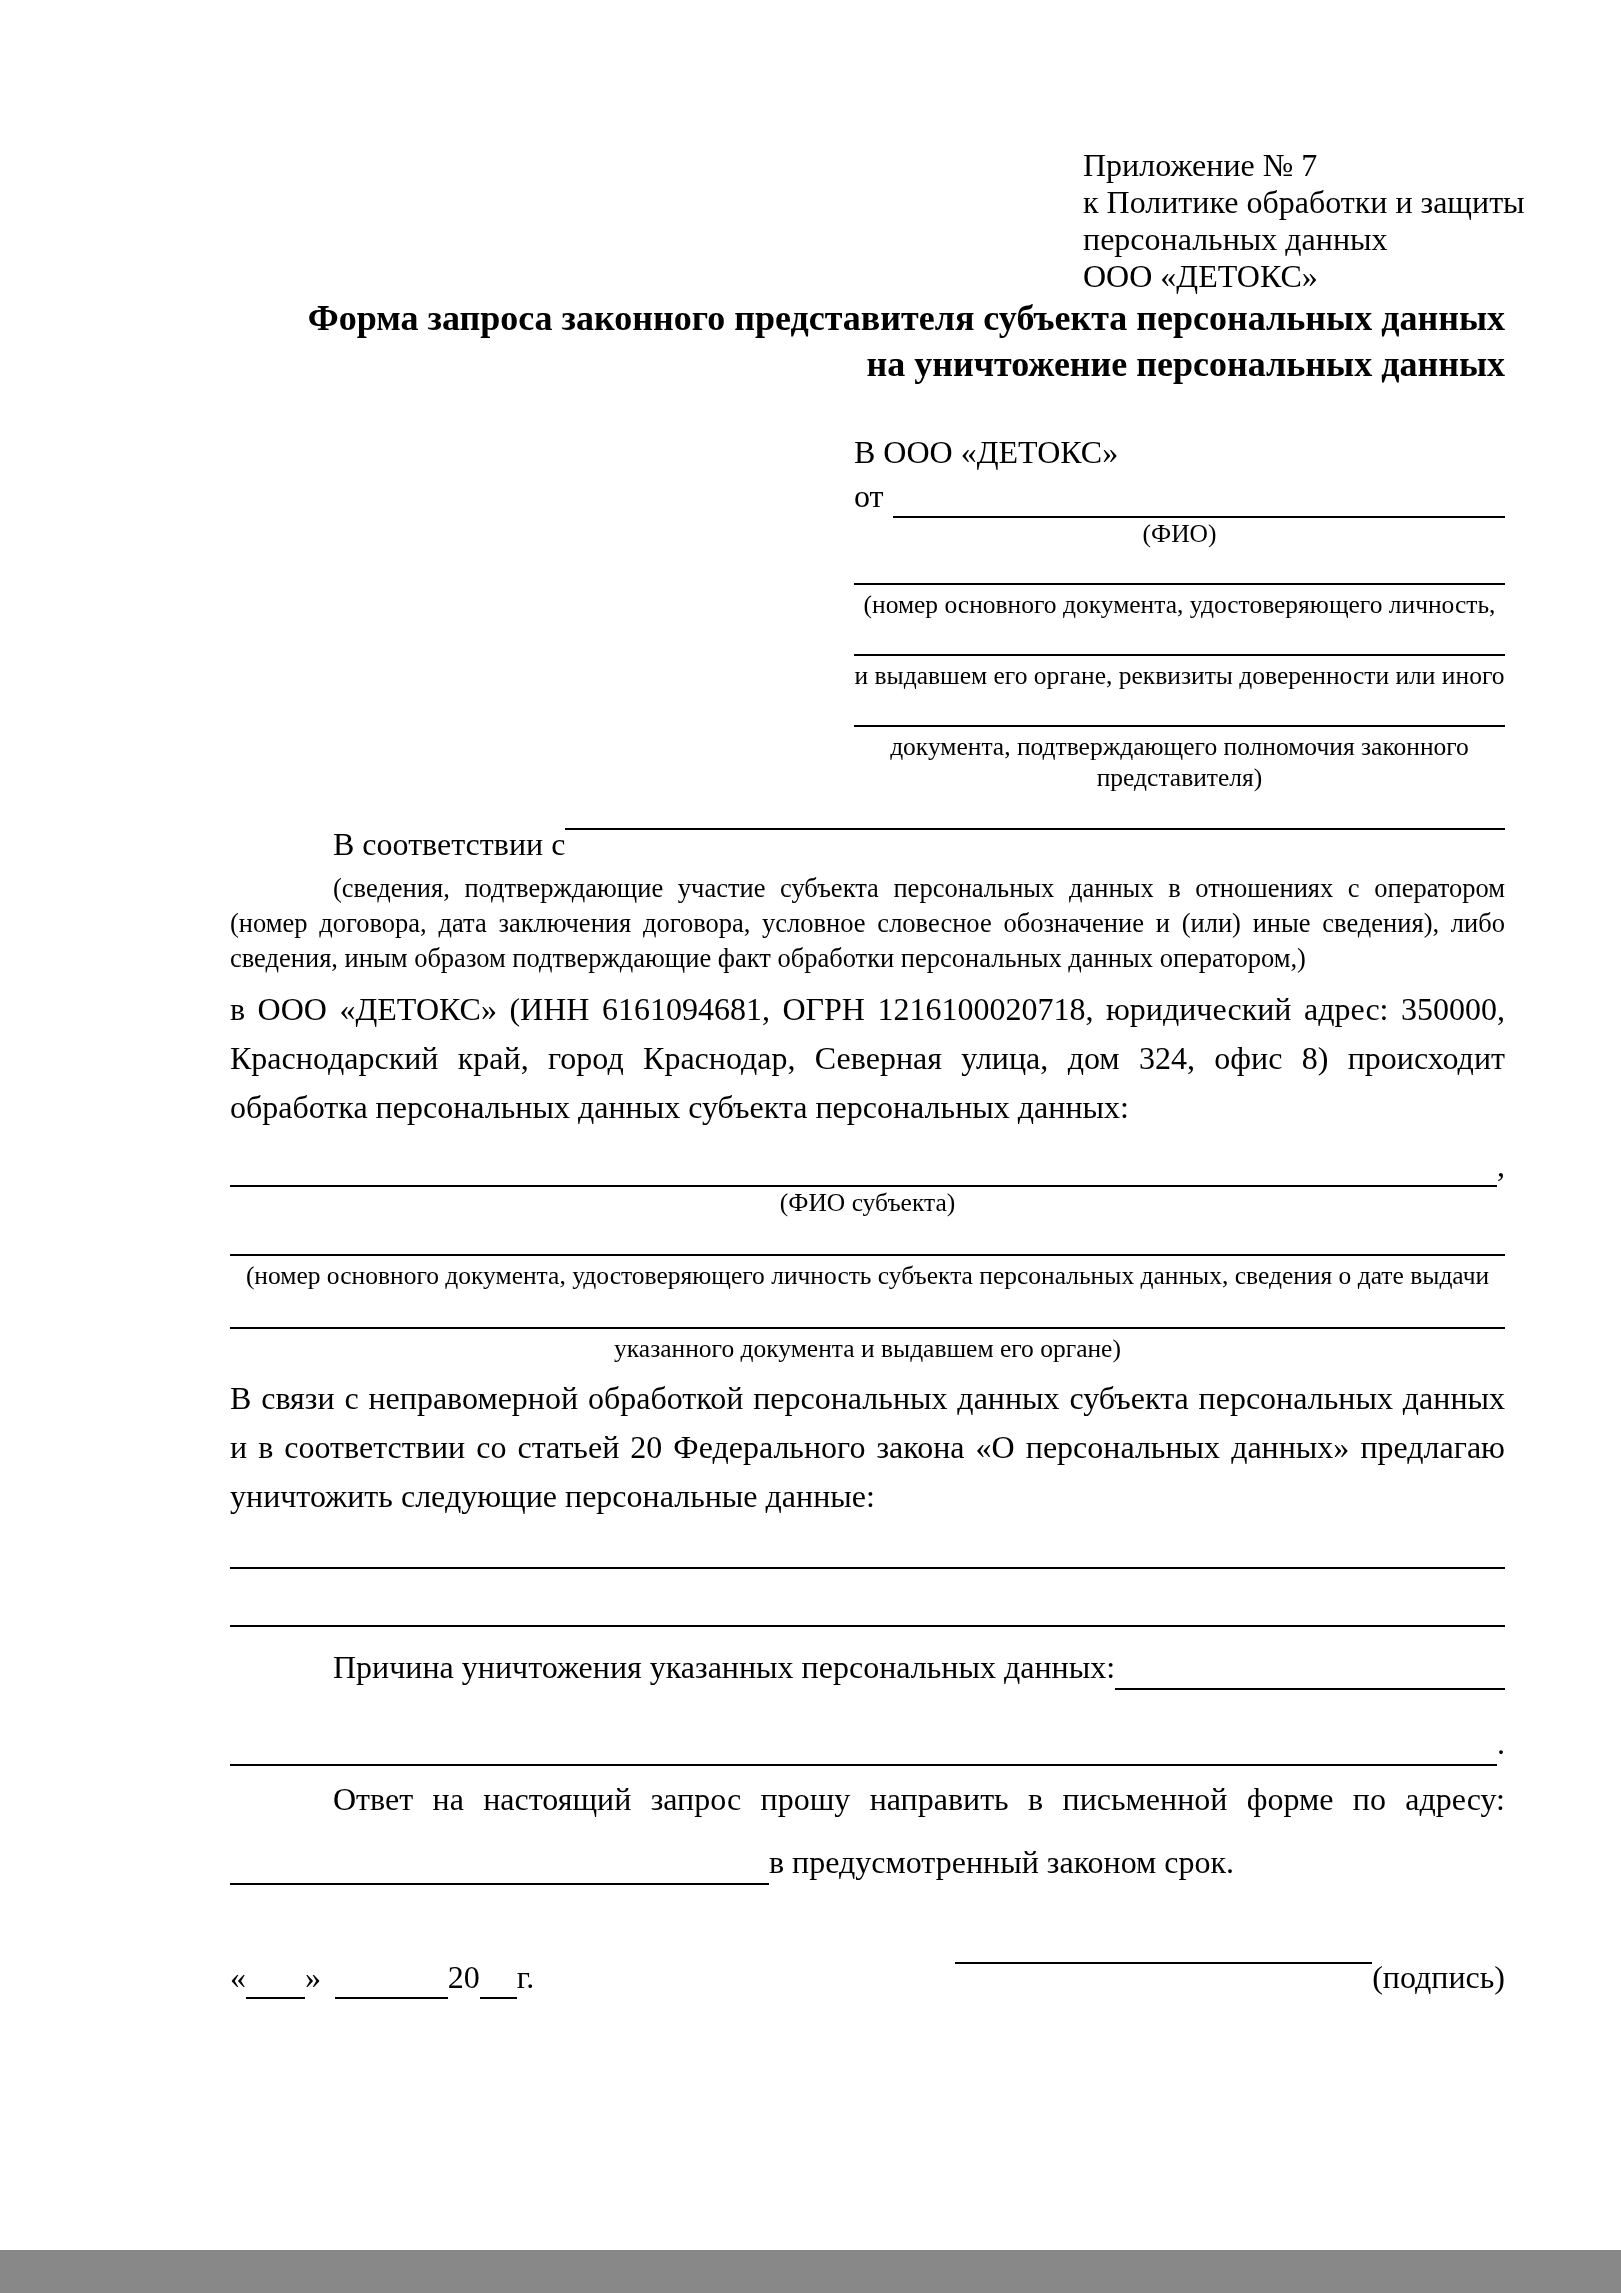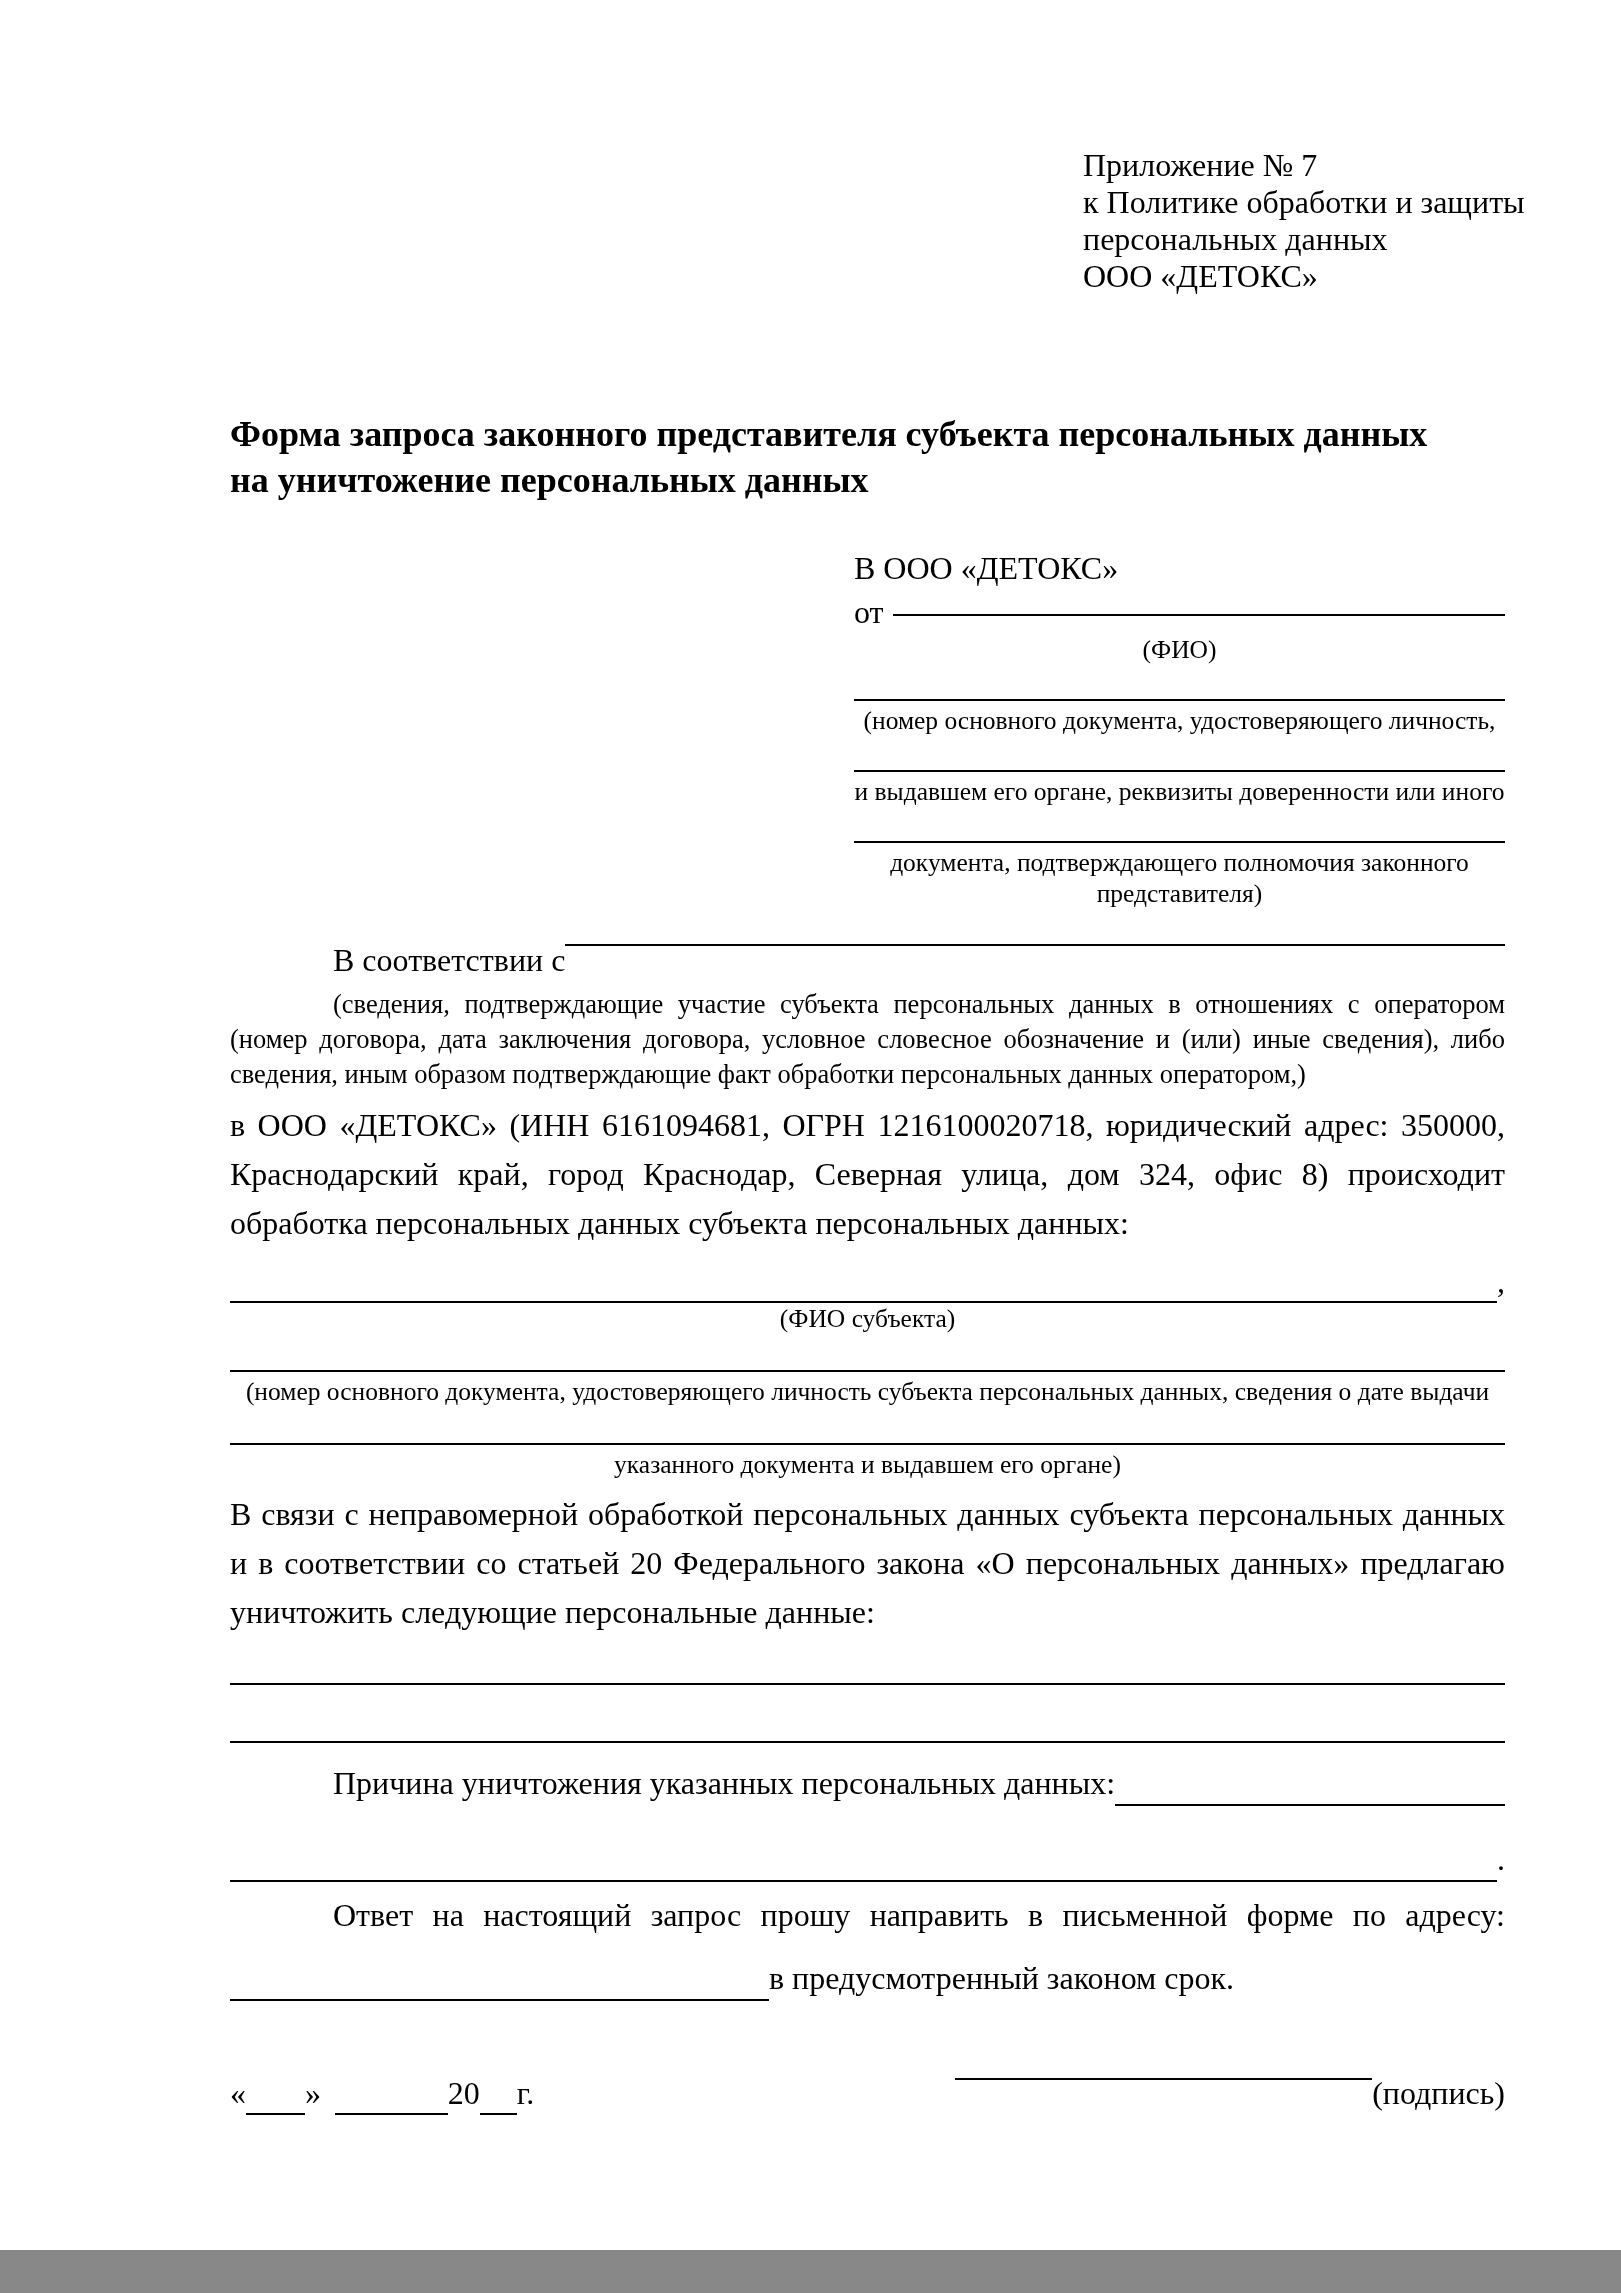--- a/index.html
+++ b/index.html
@@ -7,24 +7,24 @@
     width:1621px;height:2250px;background:#ffffff;color:#000;
     box-sizing:border-box;position:relative;
     padding:147px 116px 0 230px;
     font-family:"Liberation Serif","DejaVu Serif",serif;
     font-size:32px;line-height:49px;
   }
   
   .hdr{margin-left:853px;line-height:37px;}
   .hdr div{white-space:nowrap;}
   
-  .title{margin-top:116px;text-align:left;font-weight:bold;font-size:36px;line-height:46px;}
+  .title{text-align:right;font-weight:bold;font-size:36px;line-height:46px;}
   
   .addr{margin-left:624px;margin-top:43px;}
-  .row{display:flex;align-items:center;line-height:43px;}
+  .row{display:flex;align-items:flex-end;line-height:43px;}
   .row .lbl{white-space:nowrap;margin-right:9.8px;}
   .grow{flex:1 1 auto;border-bottom:2.9px solid #000;height:5.9px;}
   .cap{font-size:25.5px;line-height:31px;text-align:center;}
   .fgroup{margin-top:33px;}
   .fline{height:1px;border-bottom:2.9px solid #000;}
   .fgroup .cap{margin-top:3.9px;}
   
   .acc-row{display:flex;align-items:flex-start;margin-top:29px;padding-left:103px;line-height:45px;}
   .capj{font-size:26.5px;line-height:35px;text-align:justify;text-indent:103px;margin-top:3.9px;}
   .para{text-align:justify;}

